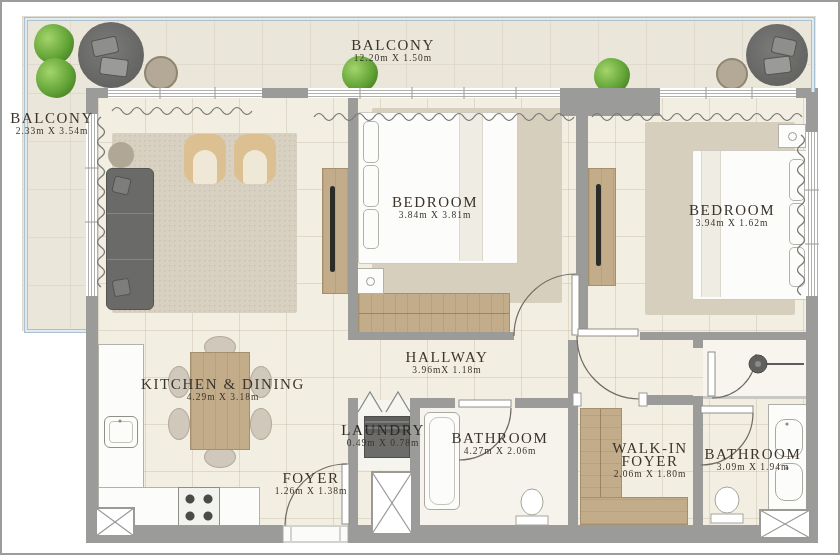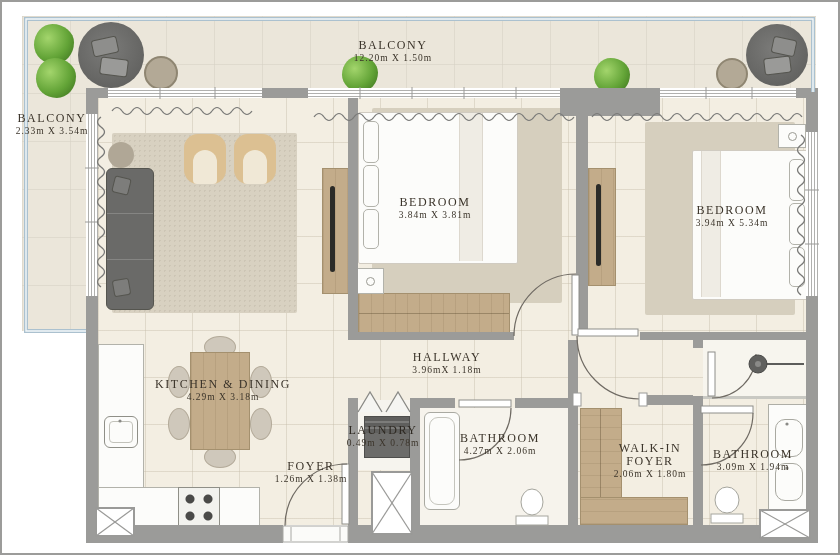--- a/index.html
+++ b/index.html
@@ -17,21 +17,21 @@
     background-size:48px 48px;}
   .win-h{position:absolute;z-index:11;background:repeating-linear-gradient(to bottom,#ffffff 0 2px,#b0b0ae 2px 3px);}
   .win-v{position:absolute;z-index:11;background:repeating-linear-gradient(to right,#ffffff 0 2px,#b0b0ae 2px 3px);}
   .rug{position:absolute;z-index:2;background:#d8d1c1;border-radius:2px;
     background-image:radial-gradient(rgba(120,110,90,.12) 1px,transparent 1px);background-size:5px 5px;}
   .wood{position:absolute;z-index:4;background:#c3ac8a;border:1px solid #a4906e;
     background-image:repeating-linear-gradient(90deg,rgba(80,60,30,.10) 0 1px,transparent 1px 12px);}
   .wood-h{background-image:repeating-linear-gradient(0deg,rgba(80,60,30,.10) 0 1px,transparent 1px 12px);}
   .white-box{position:absolute;z-index:5;background:#fcfcfa;border:1px solid #b2b2aa;}
   .label{position:absolute;z-index:30;transform:translateX(-50%);text-align:center;color:#3b342a;pointer-events:none;}
-  .rname{font-size:12px;letter-spacing:1.6px;line-height:13px;}
+  .rname{font-size:15px;letter-spacing:1.6px;line-height:13px;}
   .rdims{font-size:9.5px;letter-spacing:1px;line-height:13px;white-space:nowrap;}
   .plant{position:absolute;z-index:6;border-radius:46% 54% 48% 52%/52% 46% 54% 48%;
     background:radial-gradient(circle at 35% 35%,#a3d56c,#63a437 55%,#4a8427 80%,#3f7320);}
   .daybed{position:absolute;z-index:5;border-radius:50%;
     background:radial-gradient(circle at 45% 40%,#7b7b79,#646462 70%,#565654);}
   .cushion{position:absolute;border-radius:3px;border:1px solid #55554f;}
   .side-table{position:absolute;z-index:5;border-radius:50%;background:#b3a996;border:2px solid #8f8672;}
   .chair{position:absolute;z-index:3;background:#cfc8bb;border:1px solid #b3aa99;border-radius:50%;}
   .armchair{position:absolute;z-index:3;background:#dcc092;border-radius:14px;}
   .armchair .seat{position:absolute;left:9px;top:16px;width:24px;height:34px;background:#f0e8d6;border-radius:12px 12px 4px 4px;}
@@ -257,35 +257,35 @@
   <div class="label" style="left:52px;top:112px">
     <div class="rname">BALCONY</div>
     <div class="rdims">2.33m X 3.54m</div>
   </div>
   <div class="label" style="left:435px;top:196px">
     <div class="rname">BEDROOM</div>
     <div class="rdims">3.84m X 3.81m</div>
   </div>
   <div class="label" style="left:732px;top:204px">
     <div class="rname">BEDROOM</div>
-    <div class="rdims">3.94m X 5.34m</div>
+    <div class="rdims">3.94m X 1.62m</div>
   </div>
   <div class="label" style="left:223px;top:378px">
     <div class="rname" style="white-space:nowrap">KITCHEN &amp; DINING</div>
     <div class="rdims">4.29m X 3.18m</div>
   </div>
   <div class="label" style="left:447px;top:351px">
     <div class="rname">HALLWAY</div>
     <div class="rdims">3.96mX 1.18m</div>
   </div>
   <div class="label" style="left:383px;top:424px">
     <div class="rname" style="color:#2e2922;background:rgba(240,238,232,.0)">LAUNDRY</div>
     <div class="rdims">0.49m X 0.78m</div>
   </div>
-  <div class="label" style="left:311px;top:460px">
+  <div class="label" style="left:311px;top:472px">
     <div class="rname">FOYER</div>
     <div class="rdims">1.26m X 1.38m</div>
   </div>
   <div class="label" style="left:500px;top:432px">
     <div class="rname">BATHROOM</div>
     <div class="rdims">4.27m X 2.06m</div>
   </div>
   <div class="label" style="left:650px;top:442px;width:80px">
     <div class="rname">WALK-IN FOYER</div>
     <div class="rdims">2.06m X 1.80m</div>

